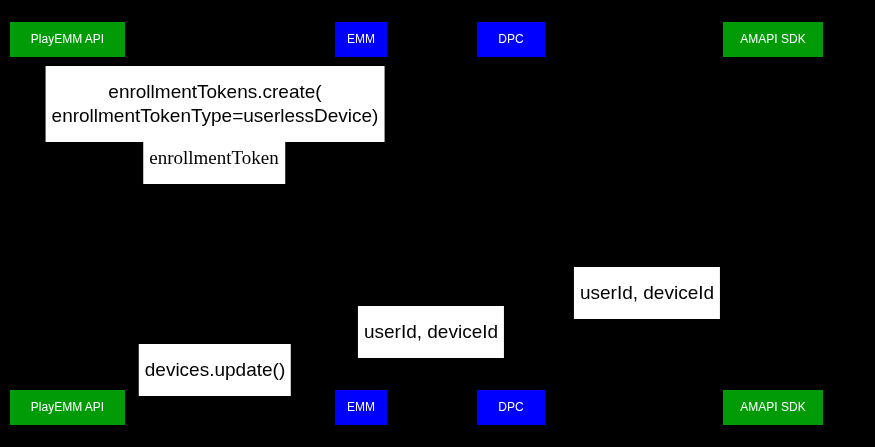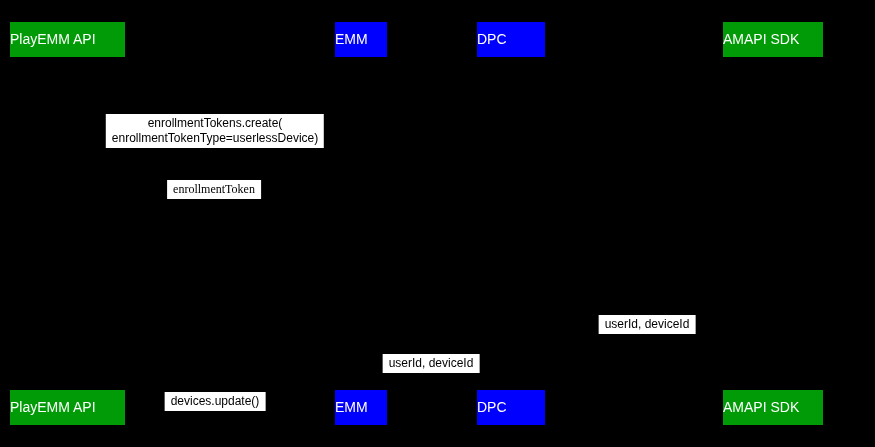--- a/index.html
+++ b/index.html
@@ -12,23 +12,23 @@
     position: relative;
     width: 875px;
     height: 447px;
     background: #000000;
     overflow: hidden;
   }
   .actor {
     position: absolute;
     height: 35px;
     line-height: 35px;
-    text-align: left;
+    text-align: center;
     color: #ffffff;
-    font-size: 14px;
+    font-size: 12px;
     box-sizing: border-box;
   }
   .actor.green { background: #009b06; }
   .actor.blue  { background: #0000ff; }
   .actor.top    { top: 22px; }
   .actor.bottom { top: 390px; }
   .a-playemm { left: 10px;  width: 115px; }
   .a-emm     { left: 335px; width: 52px;  }
   .a-dpc     { left: 477px; width: 68px;  }
   .a-amapi   { left: 723px; width: 100px; }
@@ -37,26 +37,25 @@
     top: 57px;
     height: 333px;
     width: 1px;
     background: #000000;
   }
   .msg {
     position: absolute;
     transform: translateX(-50%);
     background: #ffffff;
     color: #000000;
-    font-size: 12px;
+    font-size: 19px;
     line-height: 1.25;
-    padding: 2px 6px;
+    padding: 14px 6px;
     text-align: center;
     white-space: pre-line;
-    margin-top: 48px;
   }
   .m1 { left: 215px; top: 66px;  }
   .m2 { left: 214px; top: 132px; font-family: Liberation Serif, serif; }
   .m3 { left: 431px; top: 171px; }
   .m4 { left: 647px; top: 202px; }
   .m5 { left: 647px; top: 267px; }
   .m6 { left: 431px; top: 306px; }
   .m7 { left: 215px; top: 344px; }
 </style>
 </head>

